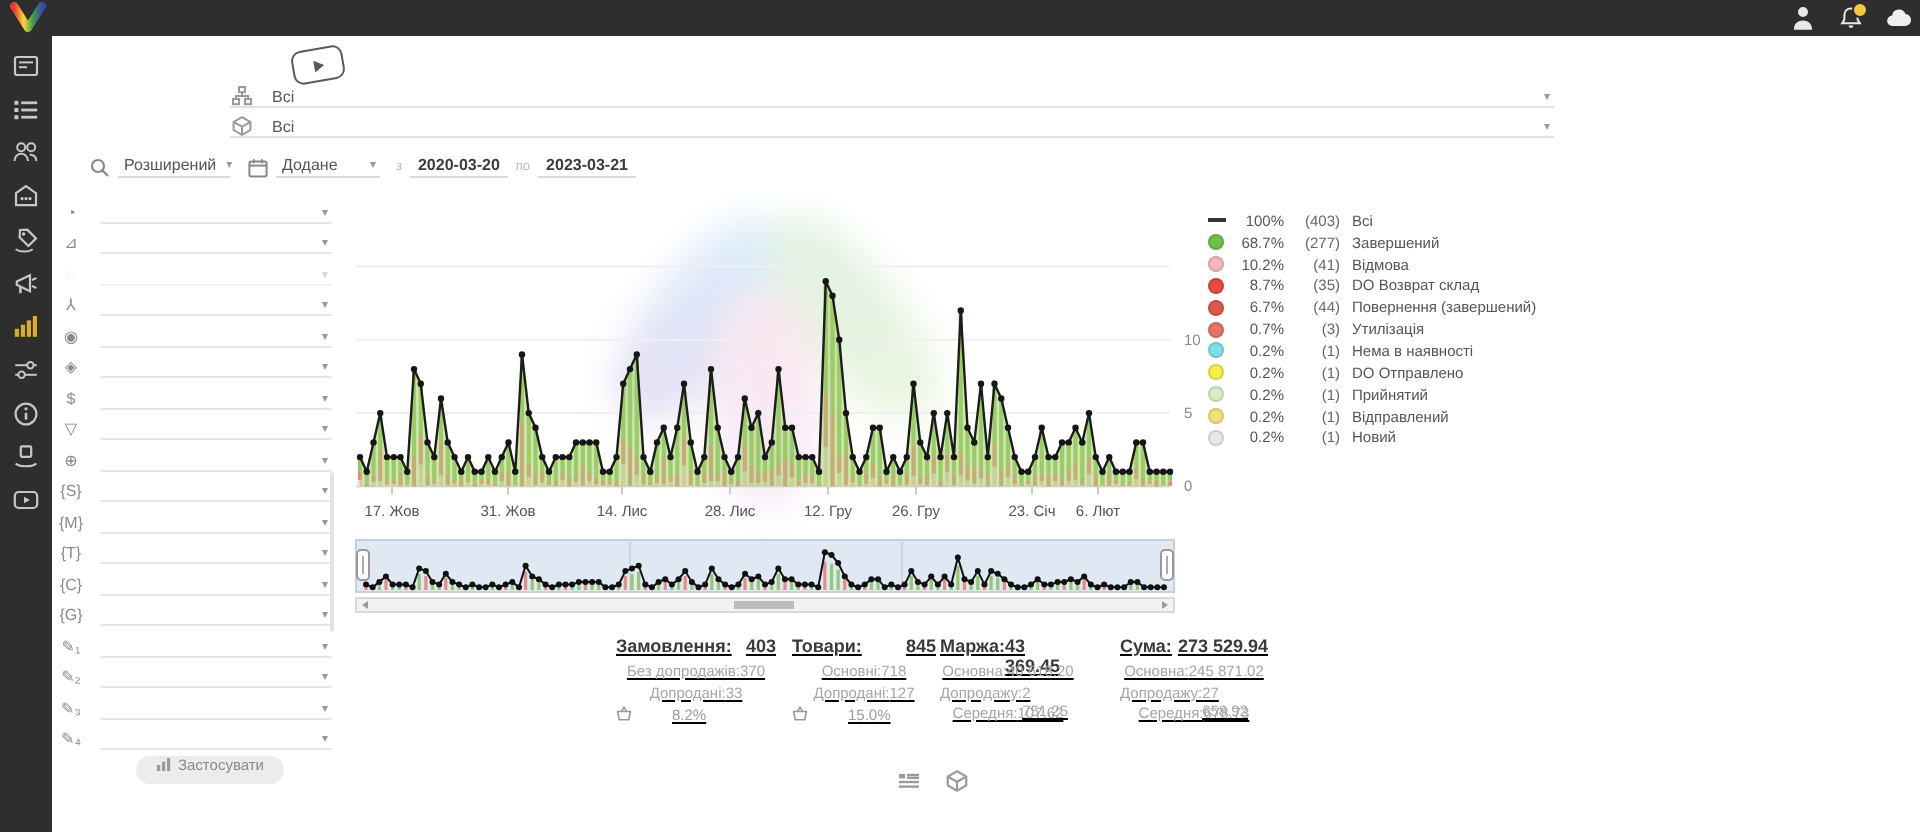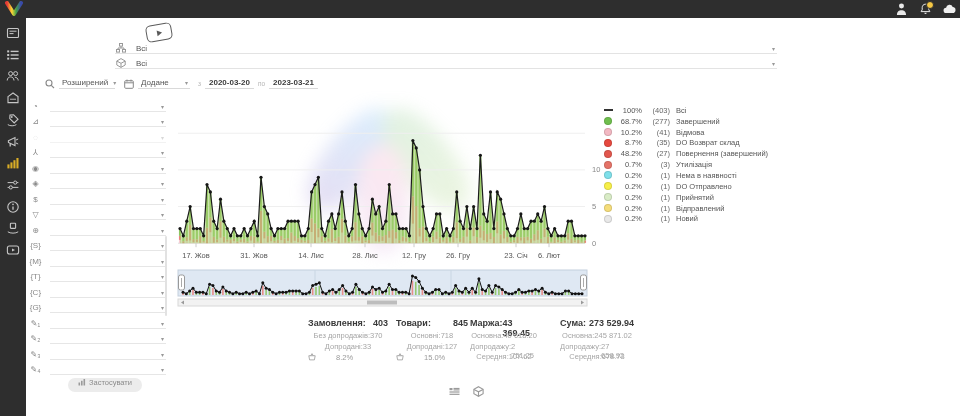--- a/index.html
+++ b/index.html
@@ -55,21 +55,21 @@
   
   .legend{position:absolute;left:604px;top:105px;}
   .lrow{display:flex;align-items:center;height:10.85px;font-size:7.5px;color:#555;}
   .lmark{width:8px;height:8px;border-radius:50%;margin-right:4px;box-sizing:border-box;border:1px solid rgba(0,0,0,.12);}
   .lline{width:9px;height:2px;background:#333;margin-right:3px;border:none;border-radius:0;}
   .lpct{width:26px;text-align:right;}
   .lcnt{width:28px;text-align:right;color:#666;}
   .llab{margin-left:6px;white-space:nowrap;}
 
   
-  .stat-col{position:absolute;top:318px;}
+  .stat-col{position:absolute;top:318px;text-decoration:underline;}
   .st-head{display:flex;justify-content:space-between;align-items:baseline;font-weight:bold;color:#3a3a3a;font-size:9px;height:13px;}
   .st-row{display:flex;justify-content:center;font-size:7.5px;color:#a5a5a5;height:10.5px;}
   .st-basket{display:flex;align-items:center;gap:20px;font-size:7.5px;color:#9a9a9a;height:10.5px;}
 
   .footer-icons{position:absolute;left:449px;top:383px;display:flex;gap:13px;align-items:center;}
   [data-interactable="true"]{cursor:pointer;}
 </style>
 </head>
 <body>
 
@@ -1170,22 +1170,22 @@
         <span class="llab" data-interactable="false">Відмова</span>
       </div>
       <div class="lrow" data-interactable="true">
         <span class="lmark" data-interactable="false" style="background:#e6493f"></span>
         <span class="lpct" data-interactable="false">8.7%</span>
         <span class="lcnt" data-interactable="false">(35)</span>
         <span class="llab" data-interactable="false">DO Возврат склад</span>
       </div>
       <div class="lrow" data-interactable="true">
         <span class="lmark" data-interactable="false" style="background:#e2574d"></span>
-        <span class="lpct" data-interactable="false">48.2%</span>
-        <span class="lcnt" data-interactable="false">(27)</span>
+        <span class="lpct" data-interactable="false">6.7%</span>
+        <span class="lcnt" data-interactable="false">(44)</span>
         <span class="llab" data-interactable="false">Повернення (завершений)</span>
       </div>
       <div class="lrow" data-interactable="true">
         <span class="lmark" data-interactable="false" style="background:#e57368"></span>
         <span class="lpct" data-interactable="false">0.7%</span>
         <span class="lcnt" data-interactable="false">(3)</span>
         <span class="llab" data-interactable="false">Утилізація</span>
       </div>
       <div class="lrow" data-interactable="true">
         <span class="lmark" data-interactable="false" style="background:#7fe0ea"></span>

